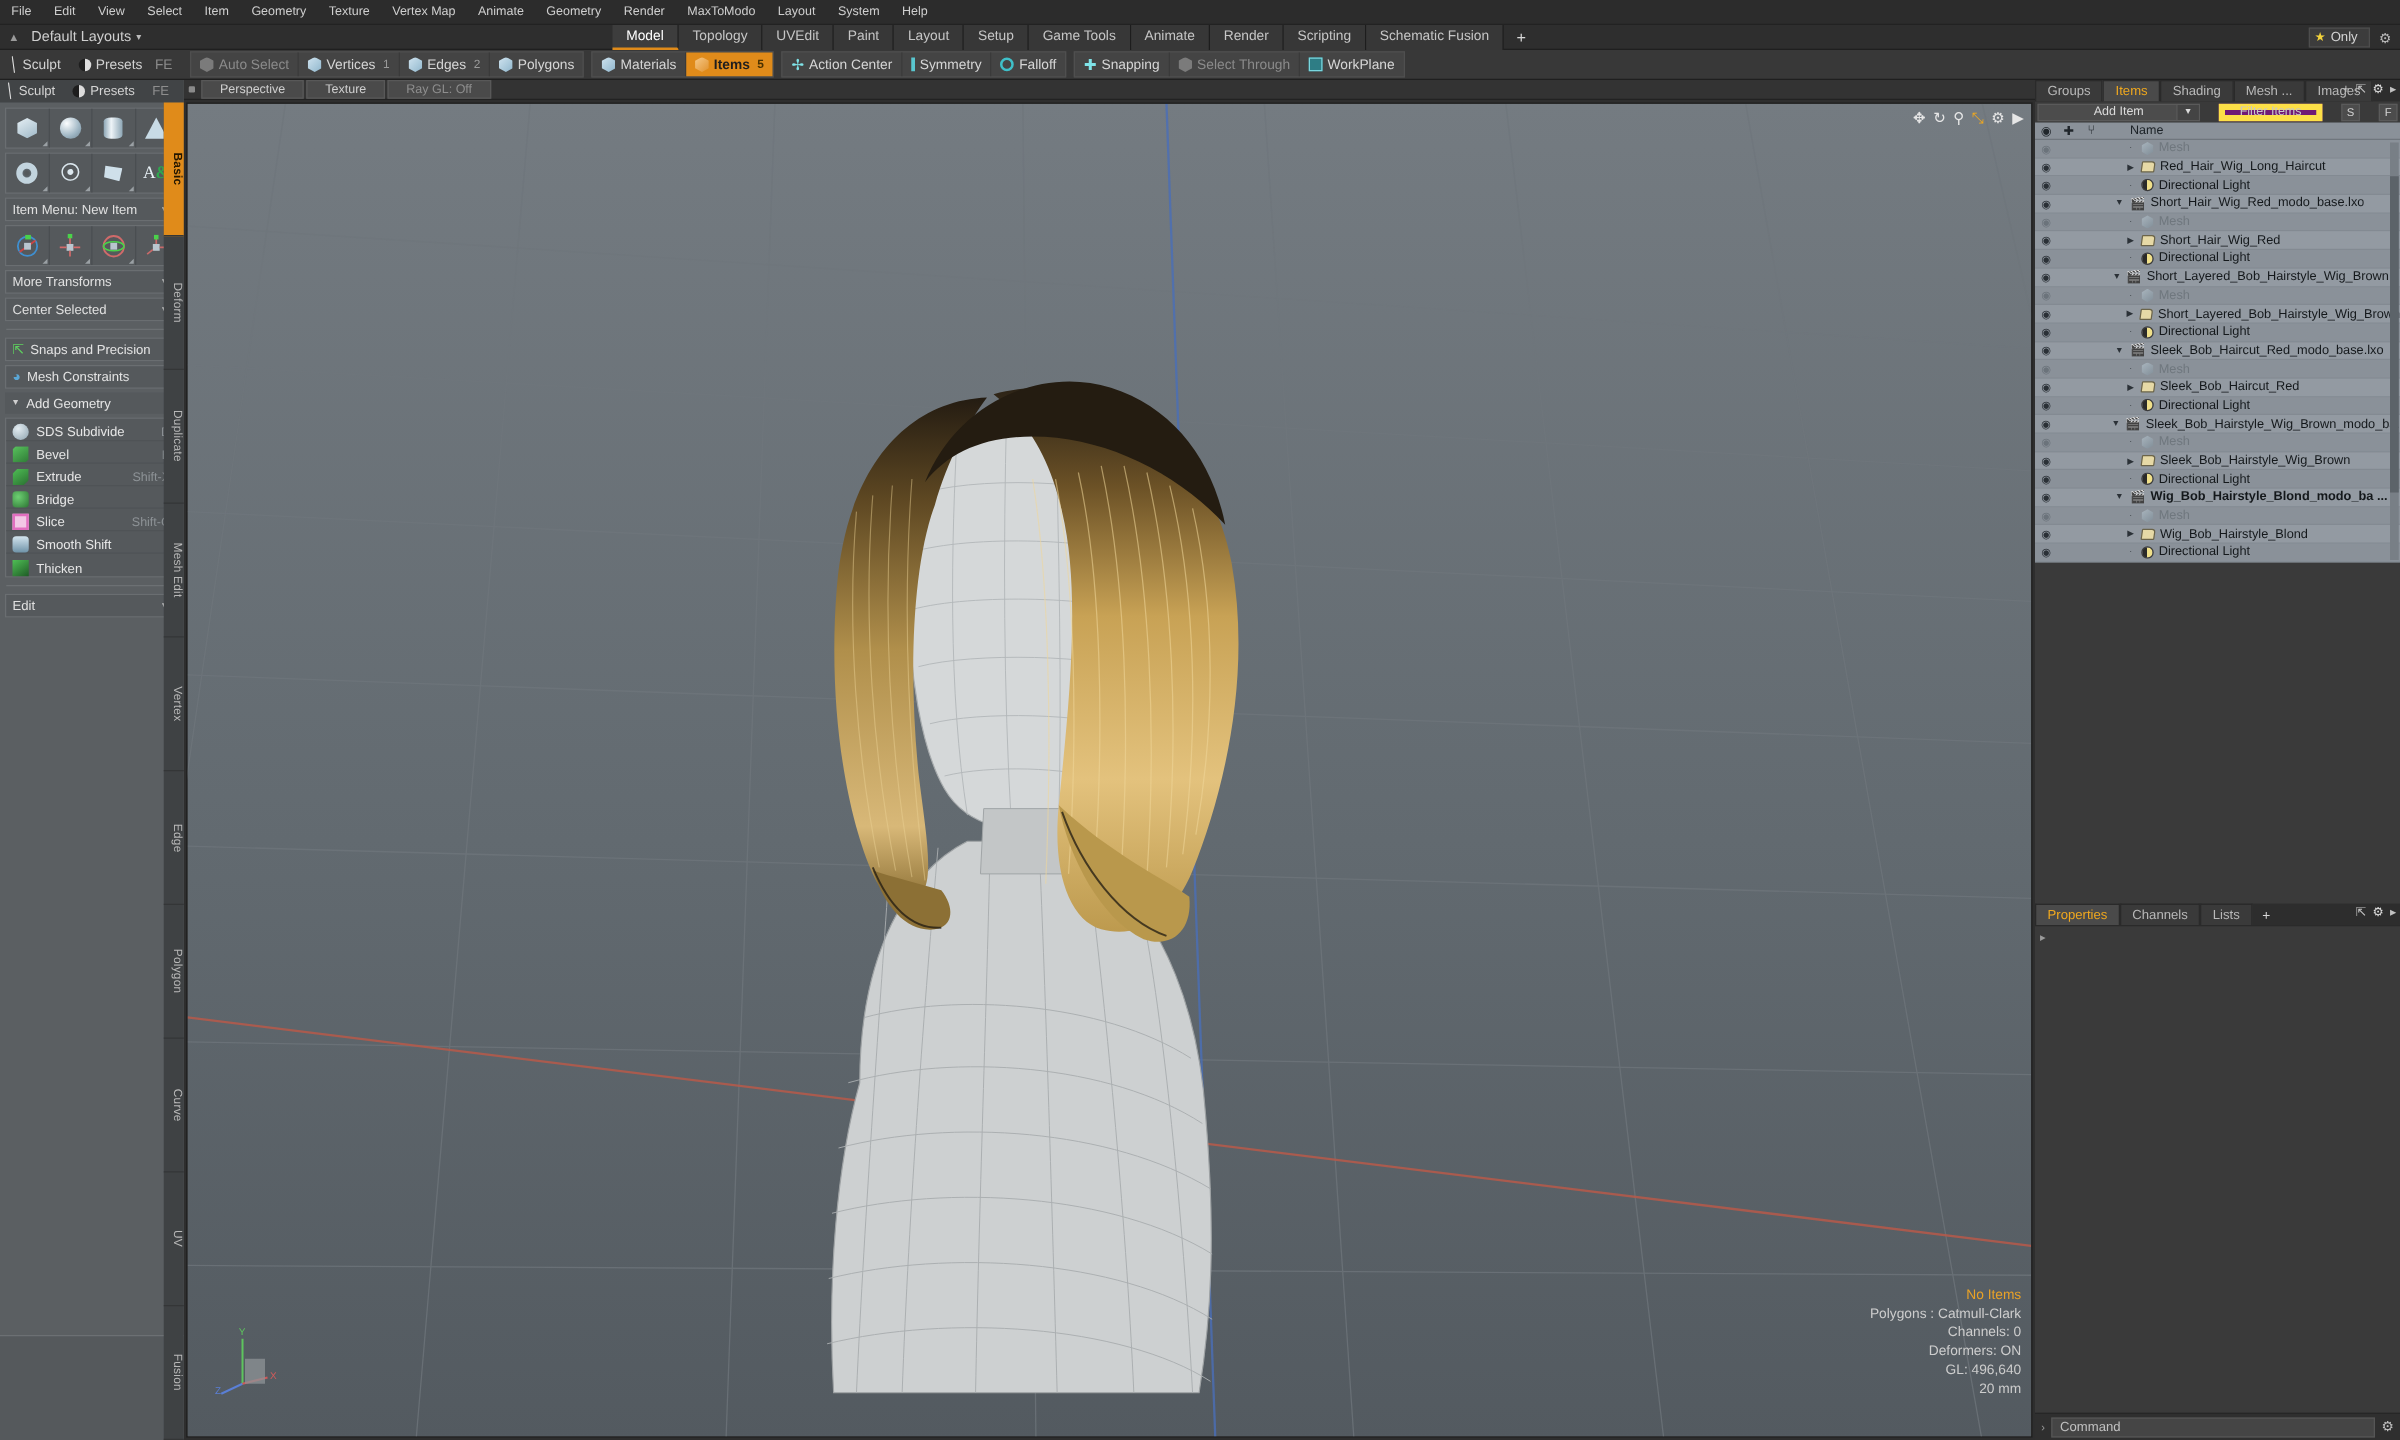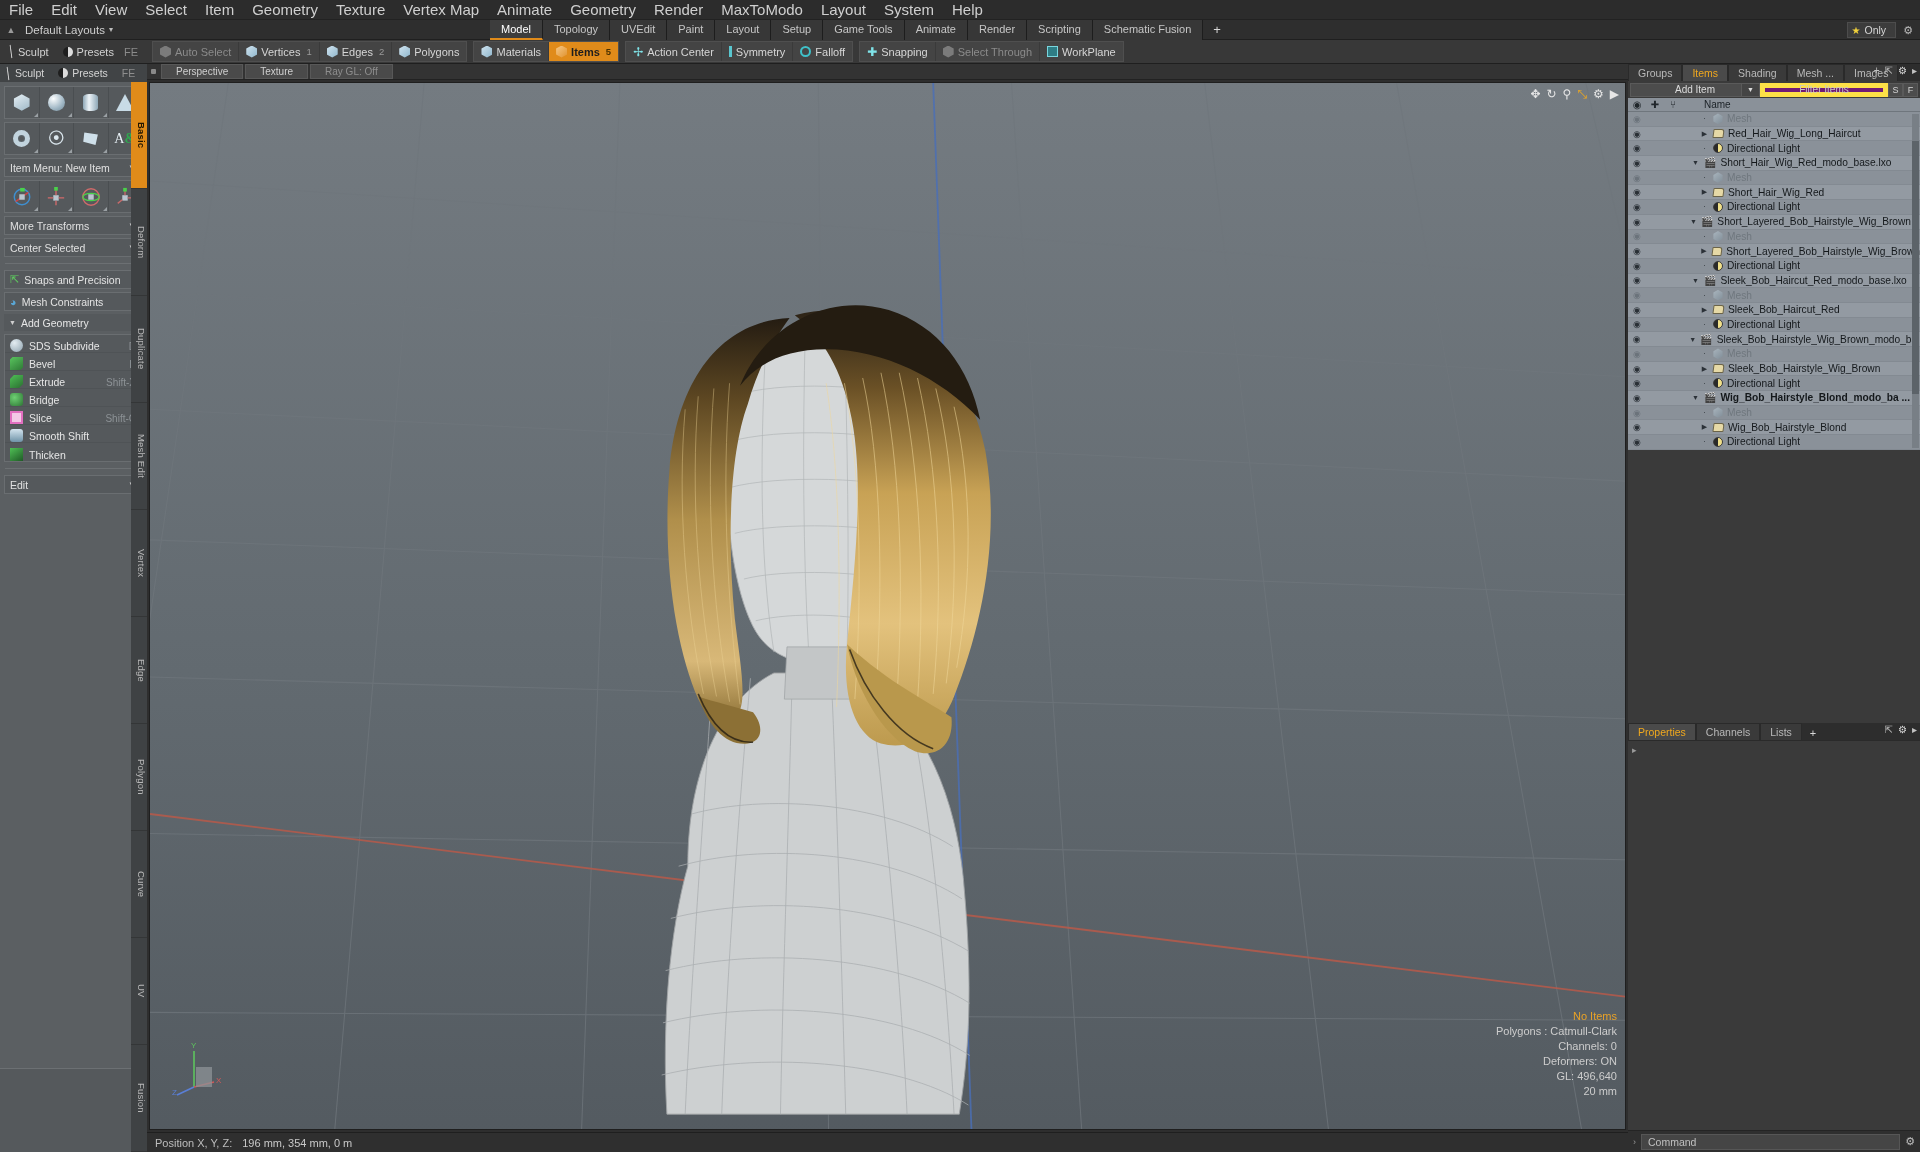--- a/index.html
+++ b/index.html
@@ -30,21 +30,21 @@
   .tb-btn {
     width: 44px; height: 22px; display: flex; align-items: center; justify-content: center;
     color: #e9f7f8; font-size: 12px;
   }
 
   
   .menubar {
     height: 20px; background: #2c2c2c; display: flex; align-items: center;
     flex: 0 0 20px; border-bottom: 1px solid #222;
   }
-  .menu-item { font-size: 15px; color: #cfcfcf; padding: 0 9px; line-height: 20px; }
+  .menu-item { font-size: 10px; color: #cfcfcf; padding: 0 9px; line-height: 20px; }
 
   
   .layoutbar {
     height: 20px; background: #2e2e2e; display: flex; align-items: center;
     flex: 0 0 20px; border-bottom: 1px solid #1f1f1f; position: relative;
   }
   .lb-arrow {
     width: 16px; text-align: center; font-size: 9px; color: #9a9a9a; margin-left: 3px;
   }
   .lb-default { font-size: 11.5px; color: #cfcfcf; padding-left: 6px; }
@@ -234,21 +234,21 @@
   }
   .rp-tab {
     font-size: 10.5px; color: #b9b9b9; padding: 1px 9px; background: #3a3a3a;
     border: 1px solid #2a2a2a; border-bottom: none; line-height: 14px;
   }
   .rp-tab.active { color: #f0a81e; background: #4a4a4a; }
   .rp-tabicons { position: absolute; right: 3px; top: 1px; display: flex; gap: 5px; align-items: center; }
   .rp-tabicons span { font-size: 10px; color: #c2c2c2; }
   .rp-tabicons span.acc { color: #dcdcdc; }
   .rp-toolrow {
-    height: 17px; background: #3a3a3a; display: flex; align-items: center; gap: 0; padding: 0 2px;
+    height: 17px; background: #3a3a3a; display: flex; align-items: center; gap: 15px; padding: 0 2px;
   }
   .additem {
     flex: 0 0 130px; height: 14px; background: #4c4c4c; border: 1px solid #5a5a5a;
     font-size: 10px; color: #dcdcdc; display: flex; align-items: center; justify-content: center;
     position: relative;
   }
   .additem .ddz { position: absolute; right: 0; top:0; bottom:0; width: 18px; background:#444;
     border-left:1px solid #5a5a5a; display:flex;align-items:center;justify-content:center;font-size:7px;}
   .filterbox {
     flex: 1 1 auto; height: 14px; background: #701a75; border: 5px solid #fde047;
@@ -742,24 +742,20 @@
           <path d="M22 50 L22 14" stroke="#5ec45e" stroke-width="1.6"></path>
           <path d="M22 50 L5 58" stroke="#5a7fd6" stroke-width="1.6"></path>
           <path d="M22 50 L42 45" stroke="#d05a5a" stroke-width="1.6"></path>
           <rect x="24" y="30" width="16" height="20" fill="#8d9397" opacity="0.75"></rect>
           <text x="19" y="11" fill="#5ec45e" font-size="8" font-family="Liberation Sans">Y</text>
           <text x="0" y="58" fill="#5a7fd6" font-size="8" font-family="Liberation Sans">Z</text>
           <text x="44" y="46" fill="#d05a5a" font-size="8" font-family="Liberation Sans">X</text>
         </svg>
       </div>
 
-      <div class="statusbar">
-        <span class="sb-label">Position X, Y, Z:</span>
-        <span>196 mm, 354 mm, 0 m</span>
-      </div>
     </div>
 
     <div class="rightpanel">
       <div class="rp-tabrow" id="rptabs">
         <div class="rp-tab">Groups</div>
           <div class="rp-tab active">Items</div>
           <div class="rp-tab">Shading</div>
           <div class="rp-tab">Mesh ...</div>
           <div class="rp-tab">Images</div>
           <div class="rp-tabicons">

